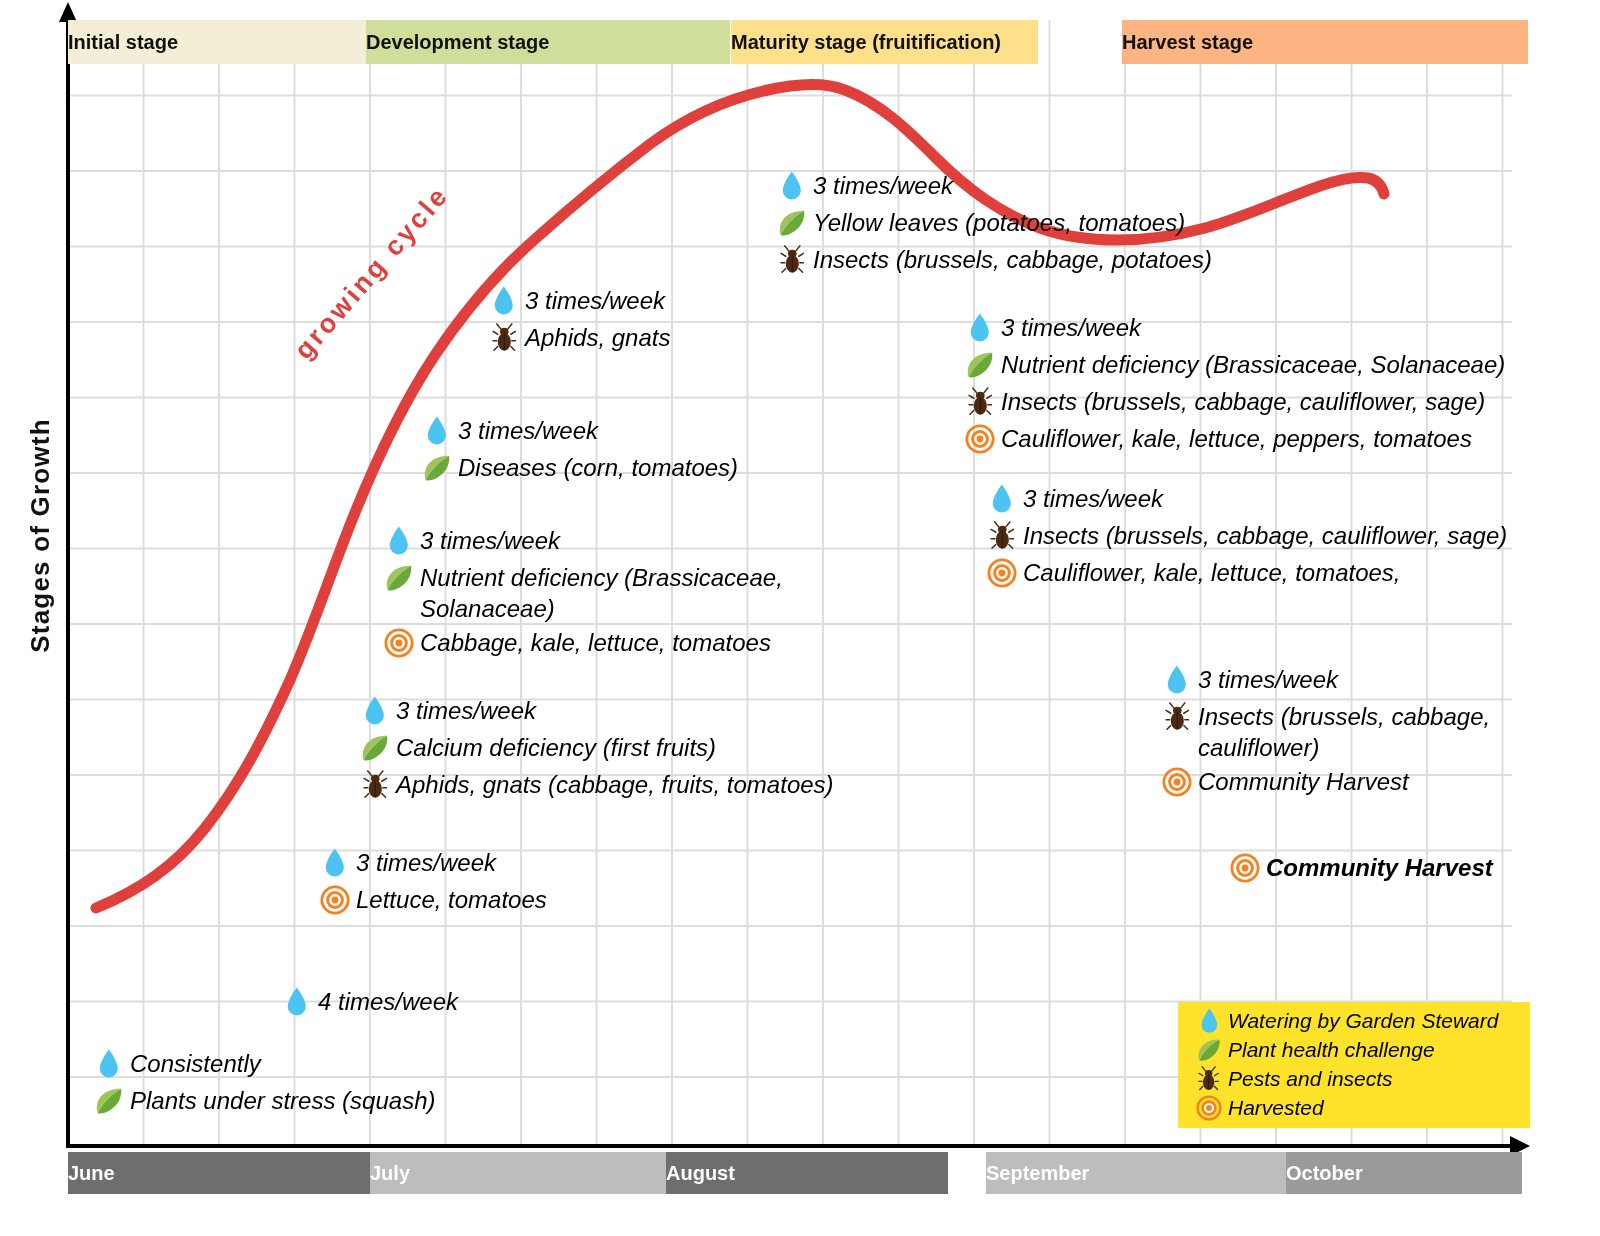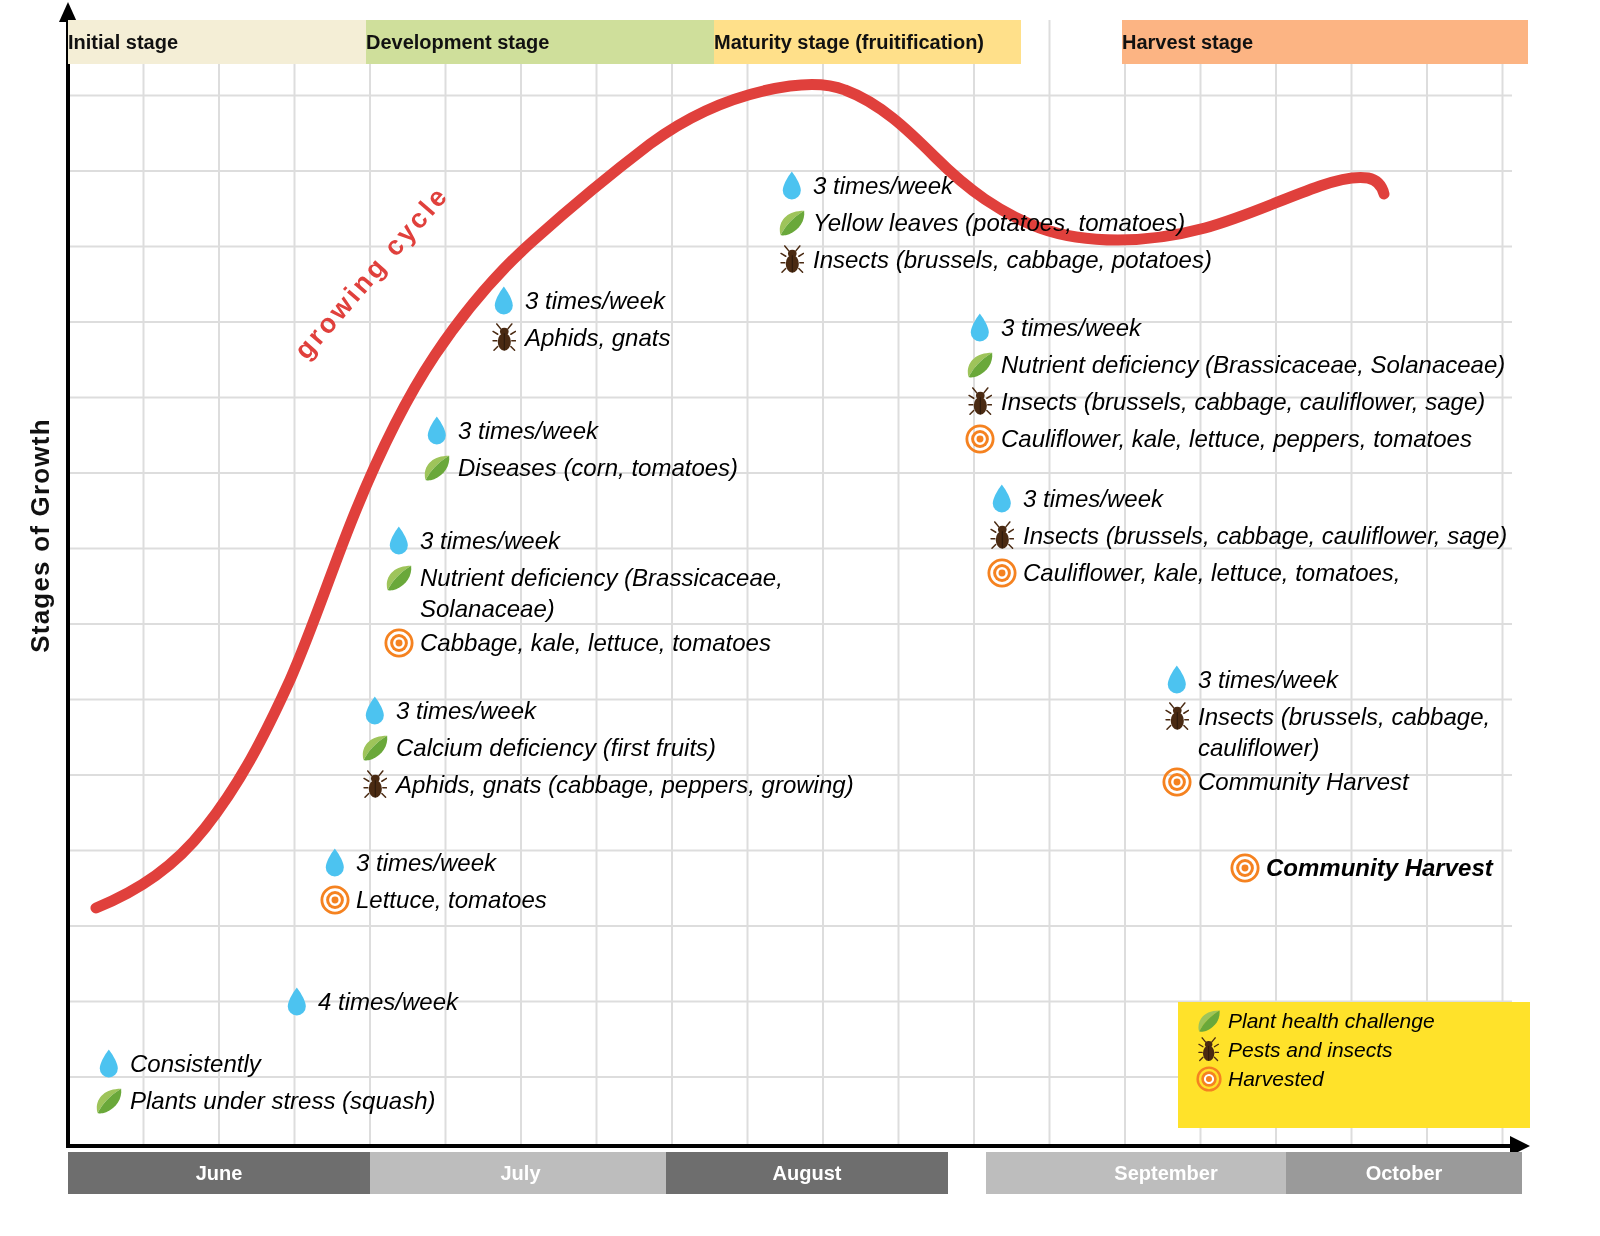--- a/index.html
+++ b/index.html
@@ -97,21 +97,21 @@
     white-space: nowrap;
   }
 
   
   .month-band {
     position: absolute;
     top: 1152px;
     height: 42px;
     display: flex;
     align-items: center;
-    justify-content: center;
+    justify-content: flex-start;
     font-size: 20px;
     font-weight: bold;
     color: #ffffff;
     white-space: nowrap;
   }
 
   
   #curve {
     position: absolute;
     left: 0; top: 0;
@@ -262,21 +262,21 @@
 
   <div id="y-title">Stages of Growth</div>
 
   <div id="stage-bands">
       <div class="stage-band" style="left: 68px; width: 302px; background: rgb(244, 238, 214);">
         <span>Initial stage</span>
       </div>
       <div class="stage-band" style="left: 366px; width: 364px; background: rgb(207, 223, 155);">
         <span>Development stage</span>
       </div>
-      <div class="stage-band" style="left: 714px; width: 307px; background: rgb(255, 224, 138);">
+      <div class="stage-band" style="left: 731px; width: 307px; background: rgb(255, 224, 138);">
         <span>Maturity stage (fruitification)</span>
       </div>
       <div class="stage-band" style="left: 1122px; width: 406px; background: rgb(252, 180, 131);">
         <span>Harvest stage</span>
       </div>
     </div>
 
   <div id="month-bands">
       <div class="month-band" style="left: 68px; width: 302px; background: rgb(110, 110, 110);">
         <span>June</span>
@@ -575,21 +575,21 @@
                 <path d="M5 19 L1 19"></path>
                 <path d="M21 19 L25 19"></path>
                 <path d="M6 25 L2 29"></path>
                 <path d="M20 25 L24 29"></path>
               </g>
               <ellipse cx="13" cy="9" rx="4.6" ry="4" fill="#4a2a12"></ellipse>
               <ellipse cx="13" cy="20" rx="7" ry="9.5" fill="#4a2a12"></ellipse>
               <path d="M13 11 L13 29" stroke="#2b180a" stroke-width="1.1"></path>
             </svg>
           </span>
-          <span class="annot-txt">Aphids, gnats (cabbage, peppers, growing)</span>
+          <span class="annot-txt">Aphids, gnats (cabbage, fruits, tomatoes)</span>
         </div>
       </div>
       <div class="annot" style="left: 1228px; top: 850px;">
         <div class="annot-row">
           <span class="annot-ico">
             <svg class="ic" width="30" height="30" viewBox="0 0 32 32">
               <circle cx="16" cy="16" r="14" fill="none" stroke="#f58220" stroke-width="3"></circle>
               <circle cx="16" cy="16" r="9.5" fill="#f58220"></circle>
               <circle cx="16" cy="16" r="5" fill="none" stroke="#ffffff" stroke-width="2.6"></circle>
             </svg>
@@ -642,20 +642,28 @@
               <path fill="#9ec45a" d="M29 3 C12 3 3 12 3 24 C3 27 4 29 4 29 C4 29 10 14 29 3 Z"></path>
               <path fill="#6aa83a" d="M29 3 C10 14 4 29 4 29 C4 29 8 30 13 28 C24 23 30 14 29 3 Z"></path>
             </svg>
           </span>
           <span class="annot-txt">Plants under stress (squash)</span>
         </div>
       </div>
     </div>
 
   <div id="legend" style="background: rgb(255, 226, 42);">
+      <div class="annot-row">
+        <span class="annot-ico">
+          <svg class="ic" width="18.72" height="26" viewBox="0 0 24 32">
+            <path fill="#4cc3f0" d="M12 0 C12 0 2 13 2 21 a10 10 0 0 0 20 0 C22 13 12 0 12 0 Z"></path>
+          </svg>
+        </span>
+        <span class="annot-txt">Watering by Garden Steward</span>
+      </div>
       <div class="annot-row">
         <span class="annot-ico">
           <svg class="ic" width="26" height="26" viewBox="0 0 32 32">
             <path fill="#9ec45a" d="M29 3 C12 3 3 12 3 24 C3 27 4 29 4 29 C4 29 10 14 29 3 Z"></path>
             <path fill="#6aa83a" d="M29 3 C10 14 4 29 4 29 C4 29 8 30 13 28 C24 23 30 14 29 3 Z"></path>
           </svg>
         </span>
         <span class="annot-txt">Plant health challenge</span>
       </div>
       <div class="annot-row">

